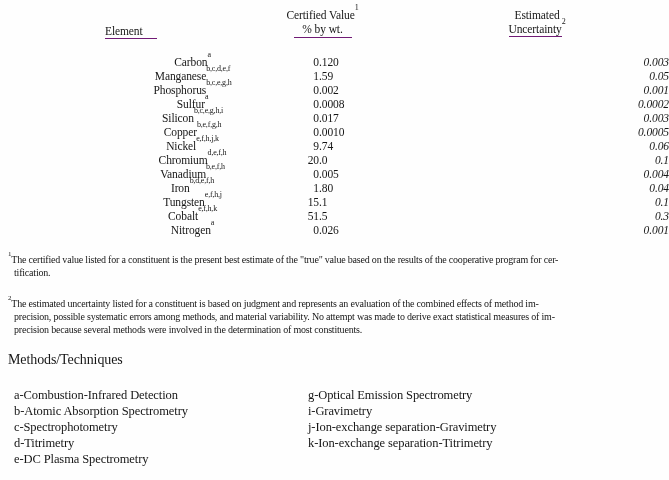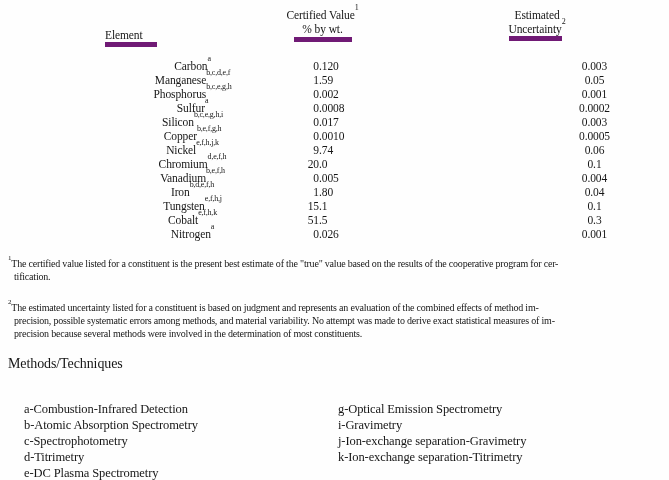--- a/index.html
+++ b/index.html
@@ -18,47 +18,47 @@
     display:grid;
     grid-template-columns:175px 39px 46px 140px 64px auto;
     margin-left:105px;
     font-size:11.5px;
   }
   .hdr-grid { line-height:14px; }
   .h-el { grid-column:1; align-self:end; text-align:left; }
   .h-cert { grid-column:2 / span 2; text-align:center; white-space:nowrap; }
   .h-spacer { grid-column:4; }
   .h-unc { grid-column:5; text-align:center; white-space:nowrap; }
-  .u { border-bottom:5px solid #701a75; padding-bottom:1px; }
+  .u { border-bottom:1px solid #701a75; padding-bottom:1px; }
   .el-u { padding-right:14px; }
   .pct-u { display:inline-block; min-width:58px; }
   sup {
     font-size:8px; line-height:0;
     position:relative; top:-4px;
     letter-spacing:-0.2px;
   }
   .tbody { margin-top:17px; }
   .row { line-height:14px; }
   .row:last-child { margin-top:0; }
   .c-el  { grid-column:1; white-space:nowrap;text-align:center; }
   .c-int { grid-column:2; text-align:right; white-space:pre; }
   .c-frac{ grid-column:3; text-align:left; white-space:pre; }
   .c-sp  { grid-column:4; }
-  .c-unc { grid-column:5 / span 2; text-align:center; padding-left:15px; white-space:nowrap; }
+  .c-unc { grid-column:5 / span 2; text-align:right; padding-left:15px; white-space:nowrap;font-style:italic; }
   
   .footnotes { margin:16px 8px 0 8px; font-size:10px; line-height:13px; letter-spacing:-0.2px; }
   .footnote + .footnote { margin-top:18px; }
   .fn-line { white-space:nowrap; }
   .fn-line.cont { padding-left:6px; }
   .footnote sup { font-size:7px; top:-3px; }
   
   .methods { margin:16px 0 0 8px; }
   .methods-heading { font-size:14px; line-height:16px; }
   .methods-cols { display:flex; margin-top:13px; }
-  .m-col { list-style:none; margin:16px; padding:0; }
+  .m-col { list-style:none; margin:6px; padding:0; }
   .m-col.left { width:282px; }
   .m-col li { font-size:12.5px; line-height:16px; white-space:nowrap; }
 </style>
 </head>
 <body>
 
 <div class="page">
 
   <div class="cert-table">
     <div class="hdr-grid">

